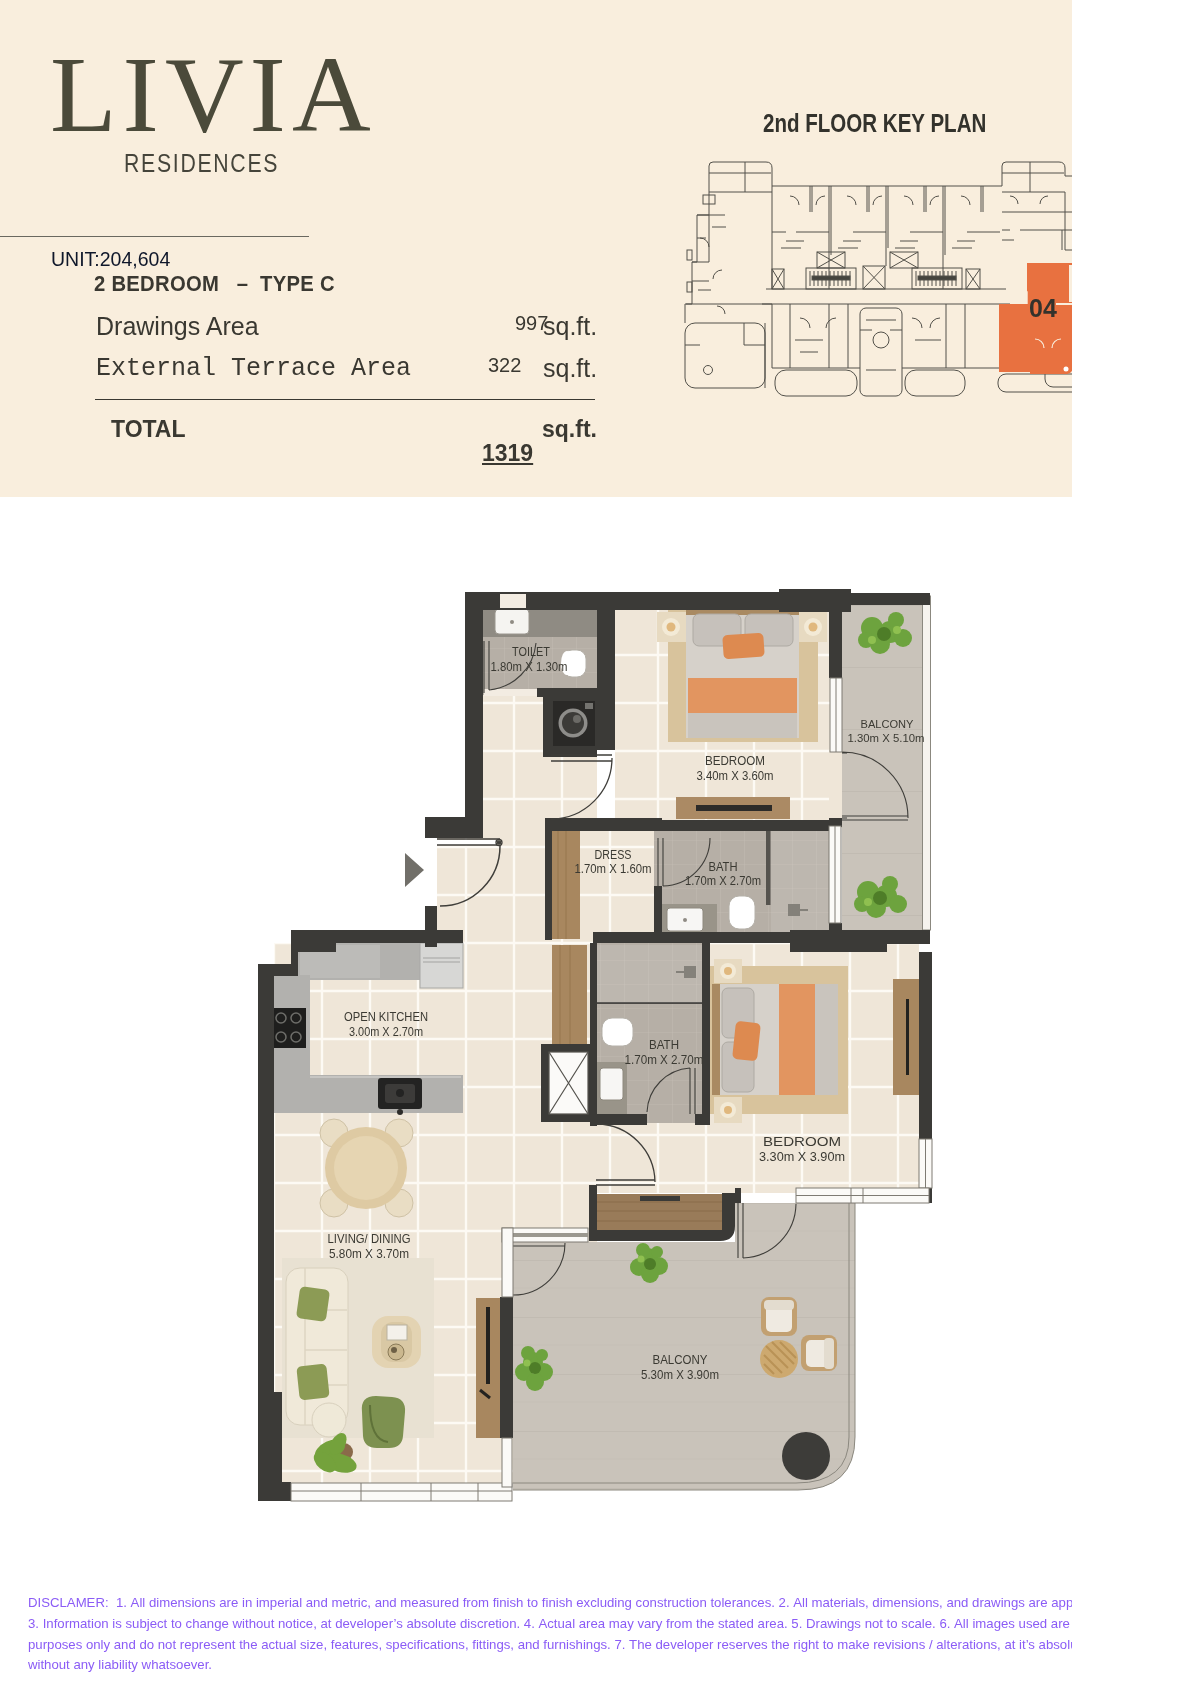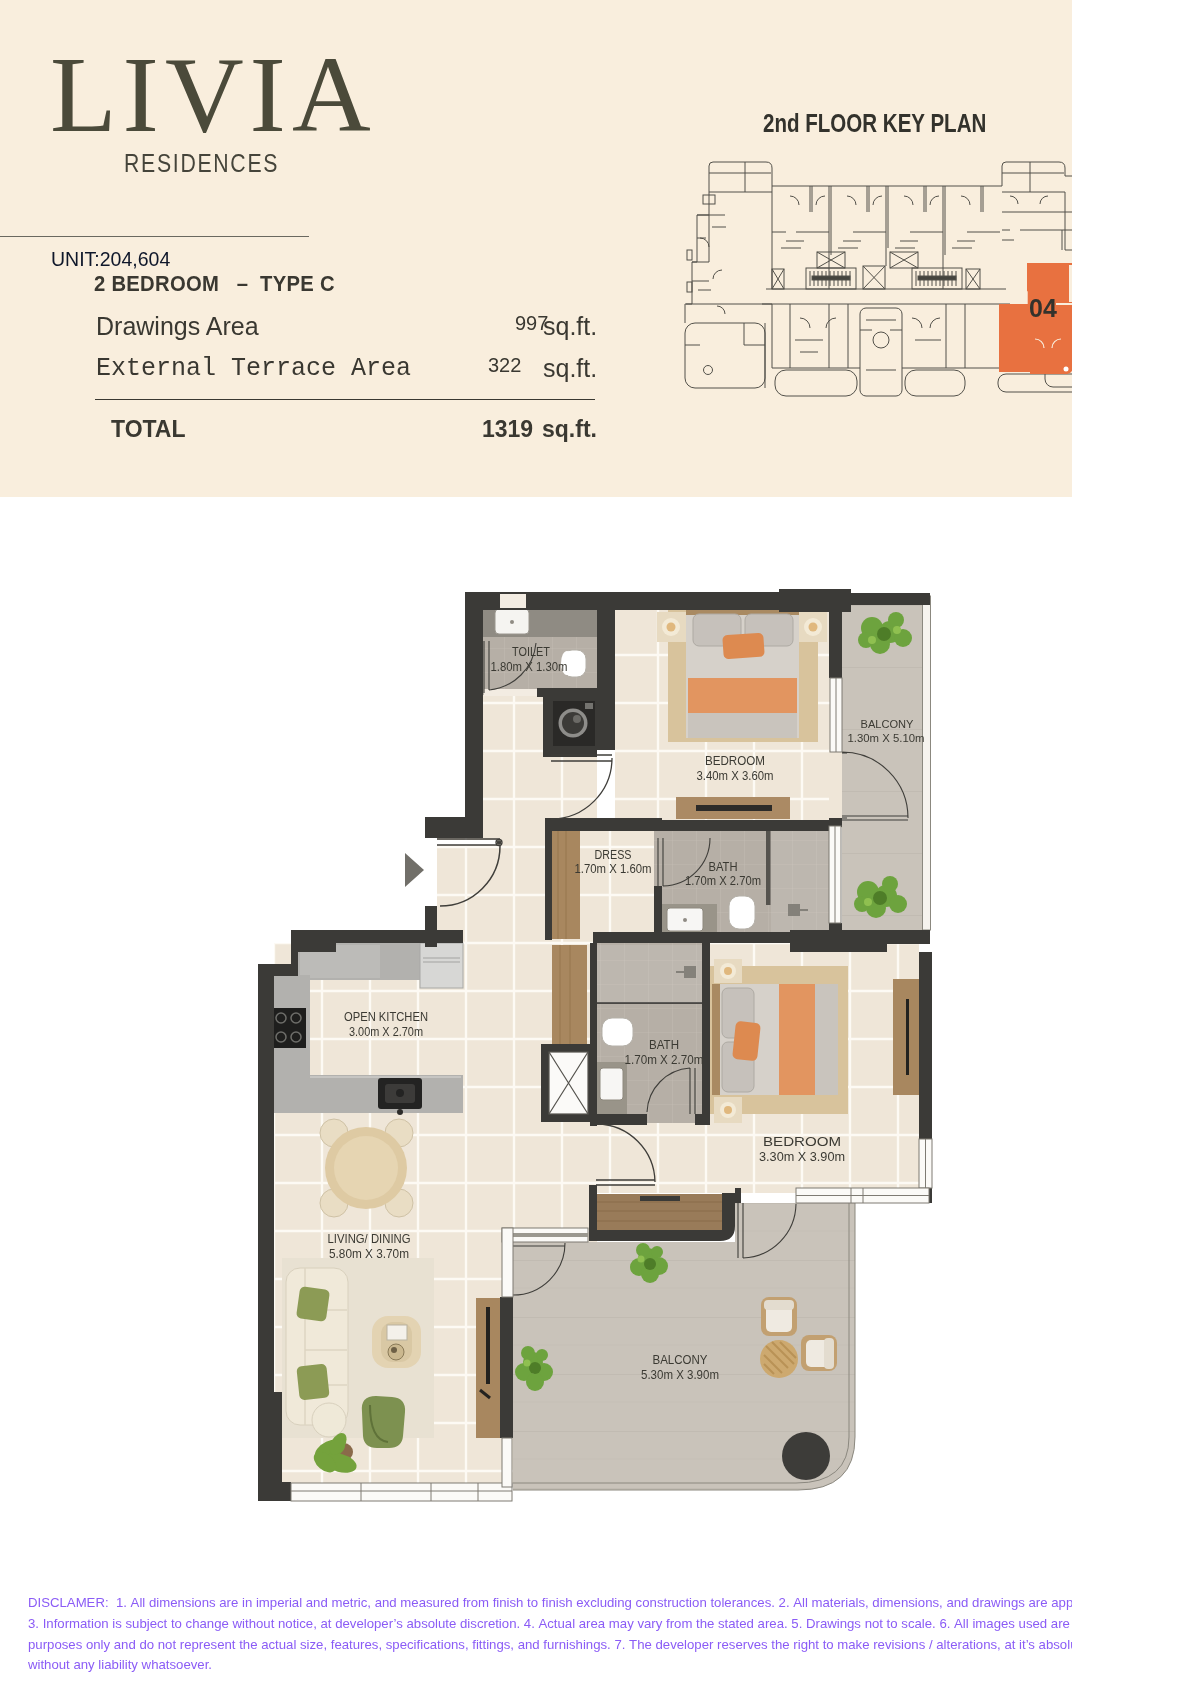--- a/index.html
+++ b/index.html
@@ -36,21 +36,21 @@
   <div class="trow" style="left:515px;top:312px;font-size:20px;">997</div>
   <div class="trow" style="left:543px;top:312px;font-size:25px;">sq.ft.</div>
 
   <div class="trow" style="left:96px;top:354px;font-size:25px;font-family:Liberation Mono, monospace;">External Terrace Area</div>
   <div class="trow" style="left:488px;top:354px;font-size:20px;text-align:center;">322</div>
   <div class="trow" style="left:543px;top:354px;font-size:25px;">sq.ft.</div>
 
   <div class="abs" style="left:95px;top:399px;width:500px;border-top:1.3px solid #3a3831;"></div>
 
   <div class="trow b" style="left:111px;top:416px;font-size:23px;">TOTAL</div>
-  <div class="trow b" style="left:482px;top:416px;font-size:23px;">1319</div>
+  <div class="trow b" style="left:482px;top:440px;font-size:23px;text-decoration:underline;">1319</div>
   <div class="trow b" style="left:542px;top:416px;font-size:23px;">sq.ft.</div>
 
   <div class="kptitle">2nd FLOOR KEY PLAN</div>
 
   <svg class="abs" style="left:680px;top:150px;" width="490" height="262" viewBox="680 150 490 262" id="keyplan">
   <g stroke="#53514a" stroke-width="1" fill="none">
 
     <path d="M713,162 H766 Q772,162 772,168 V289 M713,162 Q709,162 709,166 V215 H697 V262 H692 V304 H685 V323"></path>
     <path d="M709,173 H771 M709,192 H772 M745,162 V192 M697,215 H725 M709,215 V262 M692,262 H709 M686,304 H772 M697,238 H706 M692,281 H709"></path>
 

